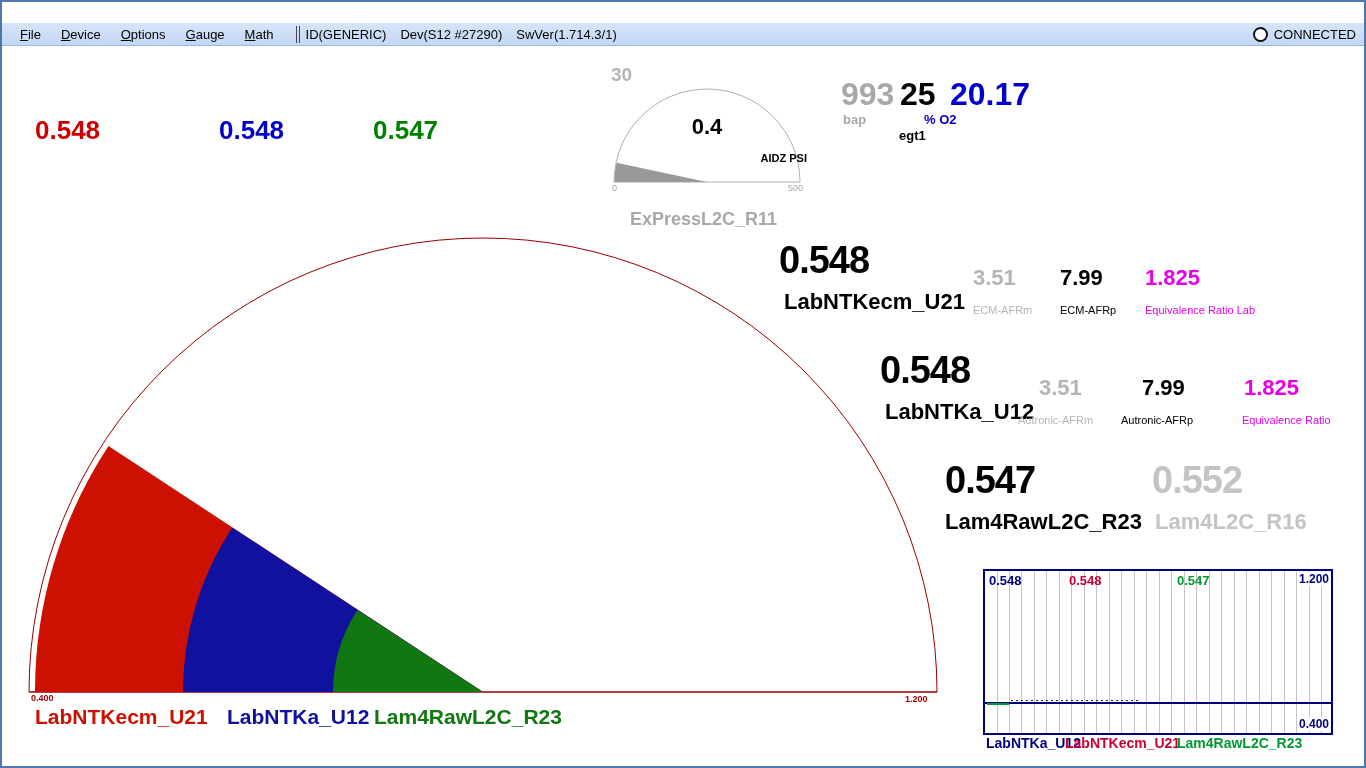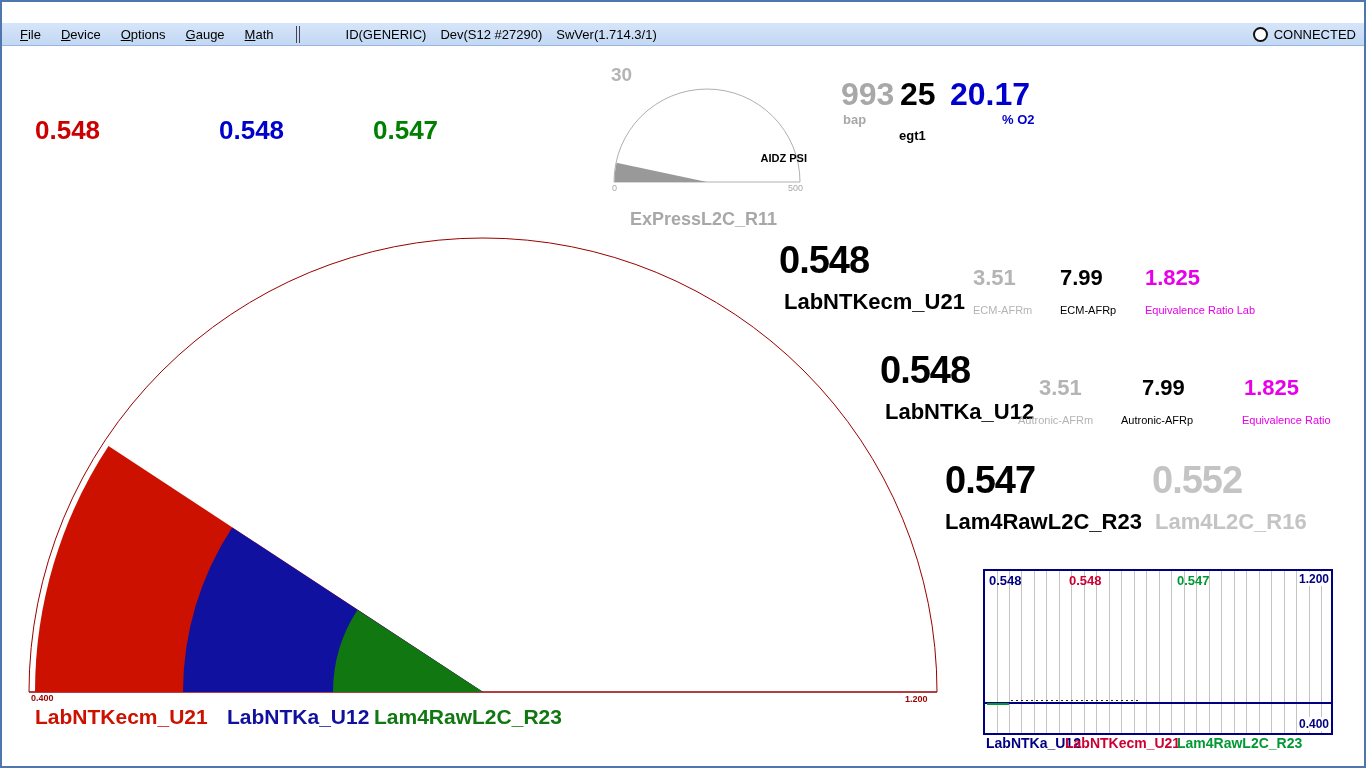--- a/index.html
+++ b/index.html
@@ -32,21 +32,21 @@
   
   .menubar {
     position:absolute; left:0; top:21px; width:1362px; height:23px;
     background:linear-gradient(#d6e5f9,#c2d8f4);
     border-bottom:1px solid #9ab6de;
     display:flex; align-items:center; font-size:13px; color:#000; padding-left:8px;
   }
   .menu-item { display:inline-block; padding:2px 10px; white-space:nowrap; }
   .menu-item::first-letter { text-decoration:underline; }
   .menu-sep { width:4px; height:17px; border-left:1px solid #445; border-right:1px solid #445; margin:0 6px 0 12px; }
-  .dev-info { display:flex; gap:14px; white-space:nowrap;margin-left:40px; }
+  .dev-info { display:flex; gap:14px; white-space:nowrap; }
   .conn { margin-left:auto; display:flex; align-items:center; gap:6px; padding-right:8px; }
   .conn-circle { width:15px; height:15px; border-radius:50%; background:#fff; border:2px solid #111; }
   .conn-text { font-size:13px; color:#000; }
   
   .client { position:absolute; left:0; top:44px; width:1362px; height:720px; background:#fff; }
   .abs { position:absolute; white-space:nowrap; }
   .val-xl { font-size:38px; font-weight:600; color:#000; letter-spacing:-1px; }
   .val-lg { font-size:26px; font-weight:600; }
   .val-md { font-size:32px; font-weight:600; }
   .val-sub { font-size:22px; font-weight:600; }
@@ -101,31 +101,32 @@
     <div class="abs val-lg c-red" style="left:33px;  top:69px;">0.548</div>
     <div class="abs val-lg c-blue" style="left:217px; top:69px;">0.548</div>
     <div class="abs val-lg c-green" style="left:371px; top:69px;">0.547</div>
 
     <svg class="gauge-svg" style="left:605px; top:36px;" width="200" height="106">
       <path d="M 7,100 A 93,93 0 0 1 193,100" fill="none" stroke="#b0b0b0" stroke-width="1"></path>
       <line x1="7" y1="100" x2="193" y2="100" stroke="#b0b0b0" stroke-width="1"></line>
       <path d="M 100,100 L 7.5,100 A 92.5,92.5 0 0 1 9.5,80.8 Z" fill="#999999"></path>
     </svg>
     <div class="abs c-gray" style="left:609px; top:18px; font-size:19px; font-weight:700;">30</div>
+    <div class="abs" style="left:605px; top:68px; width:200px; text-align:center; font-size:22px; font-weight:600; color:#000;">0.4</div>
     <div class="abs" style="left:605px; top:106px; width:200px; text-align:right; font-size:11px; font-weight:600; color:#000;">AIDZ PSI</div>
     <div class="abs c-mgray" style="left:610px; top:137px; font-size:9px;">0</div>
     <div class="abs c-mgray" style="left:786px; top:137px; font-size:9px;">500</div>
     <div class="abs c-mgray" style="left:612px; top:163px; font-size:18px; font-weight:600;margin-left:16px;">ExPressL2C_R11</div>
 
     <div class="abs val-md c-mgray" style="left:839px; top:30px;">993</div>
     <div class="abs lbl-xs c-mgray" style="left:841px; top:66px;">bap</div>
     <div class="abs val-md" style="left:898px; top:30px; color:#000;">25</div>
     <div class="abs lbl-xs" style="left:897px; top:82px; color:#000;">egt1</div>
     <div class="abs val-md c-blue" style="left:948px; top:30px;">20.17</div>
-    <div class="abs lbl-xs c-blue" style="left:1000px; top:66px;">% O2</div>
+    <div class="abs lbl-xs c-blue" style="left:922px; top:66px;">% O2</div>
 
     <svg class="gauge-svg" style="left:20px; top:186px;" width="930" height="466">
       <path d="M 7,460 A 454,454 0 0 1 915,460" fill="none" stroke="#990000" stroke-width="1"></path>
       <line x1="7" y1="460" x2="915" y2="460" stroke="#990000" stroke-width="1.5"></line>
       <path d="M 461,460 L 13,460 A 448,448 0 0 1 86.5,214 Z" fill="#cc1100"></path>
       <path d="M 461,460 L 161,460 A 300,300 0 0 1 210.2,295.4 Z" fill="#1111a0"></path>
       <path d="M 461,460 L 311,460 A 150,150 0 0 1 335.4,378 Z" fill="#117711"></path>
     </svg>
     <div class="abs c-maroon" style="left:29px; top:647px; font-size:9px; font-weight:600;">0.400</div>
     <div class="abs c-maroon" style="left:903px; top:648px; font-size:9px; font-weight:600;">1.200</div>

